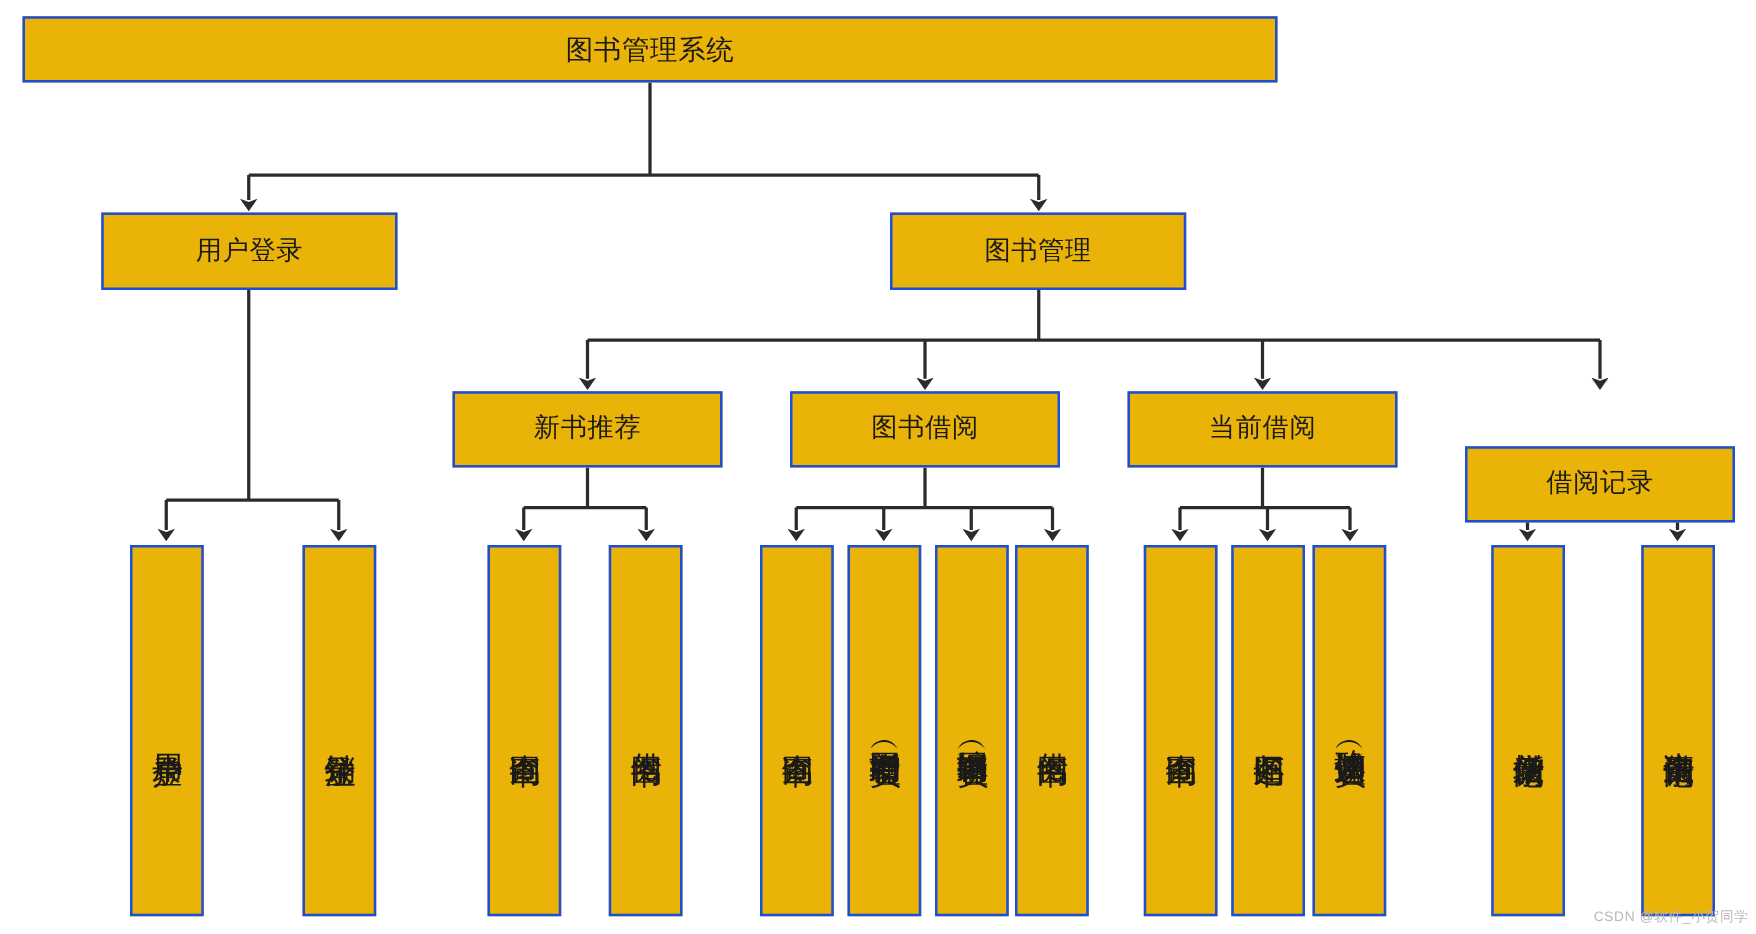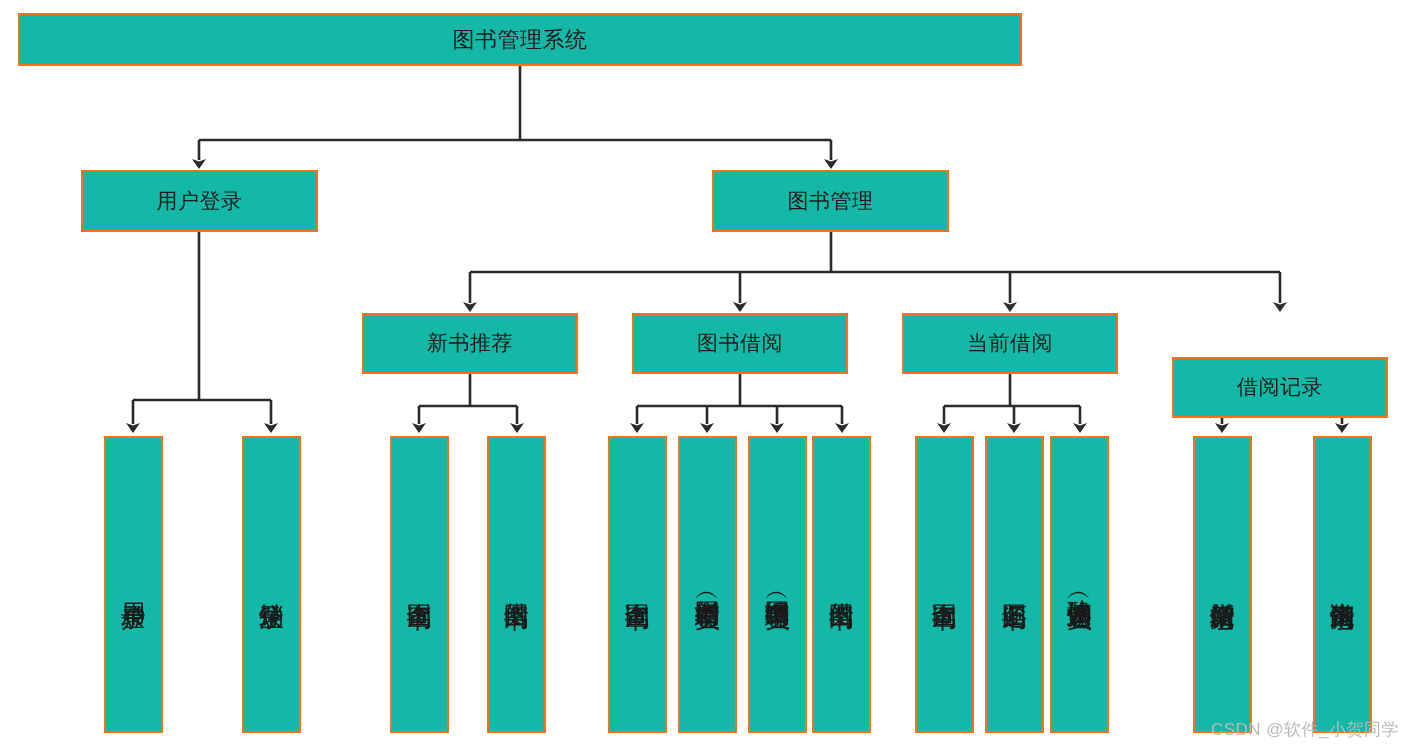--- a/index.html
+++ b/index.html
@@ -21,22 +21,22 @@
     position: absolute;
     left: 0;
     top: 0;
     width: 1405px;
     height: 747px;
     pointer-events: none;
   }
   .node {
     position: absolute;
     box-sizing: border-box;
-    background: #14b8a6;
-    border: 2px solid #f97316;
+    background: #eab308;
+    border: 2px solid #1d4ed8;
     display: flex;
     align-items: center;
     justify-content: center;
     color: #1a1a1a;
     z-index: 2;
   }
   .node .label {
     text-align: center;
     line-height: 1.15;
     white-space: nowrap;
@@ -60,21 +60,21 @@
     text-orientation: upright;
     font-size: 25px;
     line-height: 1.05;
     letter-spacing: 1px;
     white-space: nowrap;
   }
   #watermark {
     position: absolute;
     right: 6px;
     bottom: 6px;
-    font-size: 17px;
+    font-size: 11px;
     color: #b9b9b9;
     letter-spacing: 0.5px;
     z-index: 5;
     white-space: nowrap;
   }
 </style>
 </head>
 <body>
 
 <div id="canvas">

